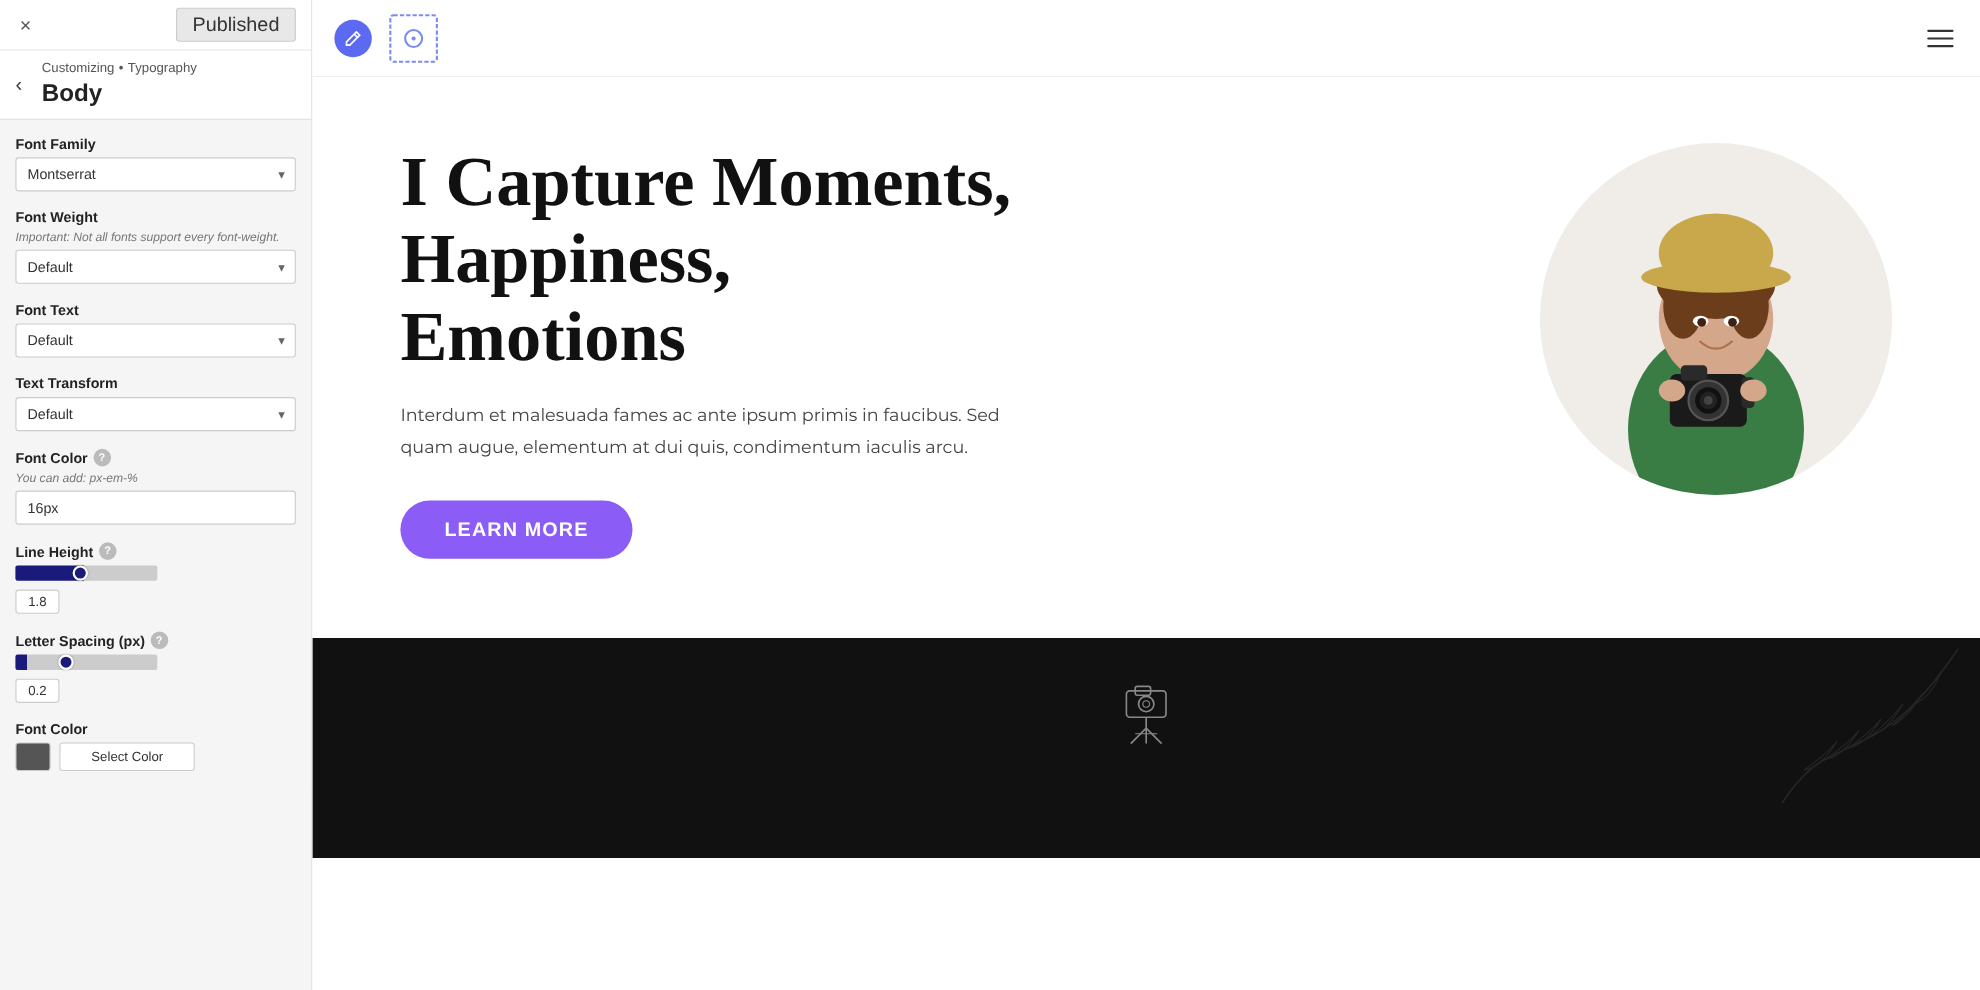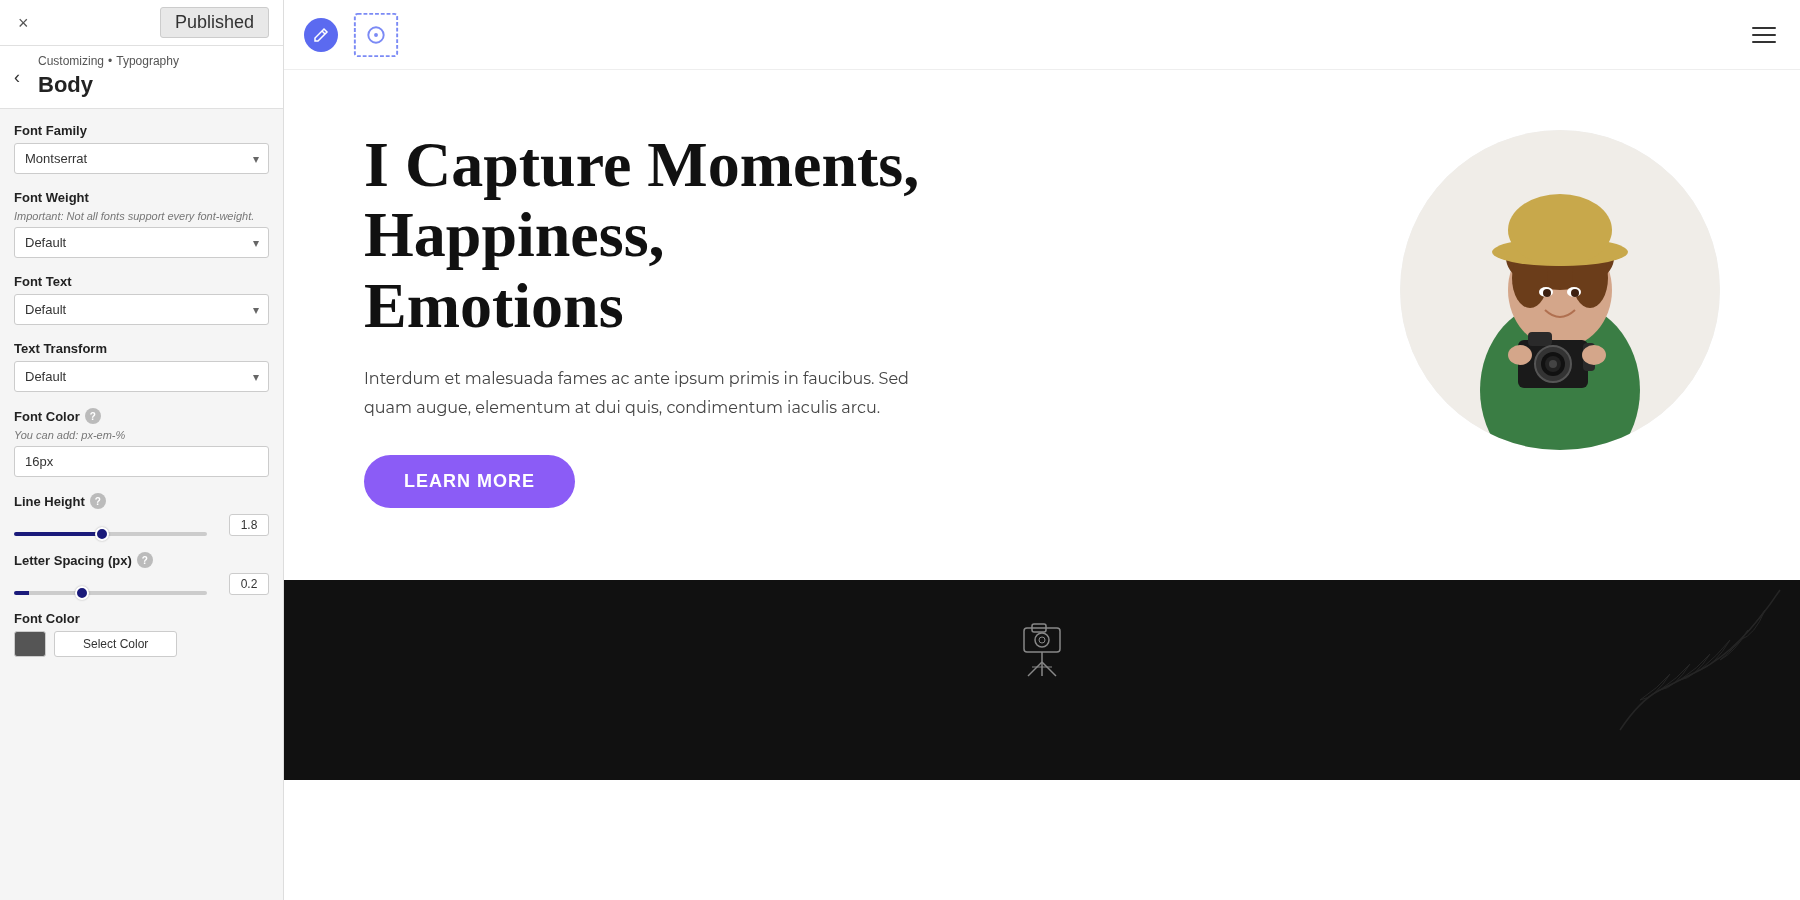--- a/index.html
+++ b/index.html
@@ -124,22 +124,23 @@
       padding: 7px 10px;
       font-size: 13px;
       border: 1px solid #ccc;
       border-radius: 3px;
       background: #fff;
       color: #333;
     }
 
     .slider-row {
       display: flex;
-      align-items: flex-end;
-      gap: 22px;
+      align-items: flex-start;
+      gap: 8px;
+      flex-direction: column;
     }
 
     .slider-row input[type=range] {
       flex: 1;
       height: 4px;
       cursor: pointer;
     }
 
     input[type=range] {
       -webkit-appearance: none;

